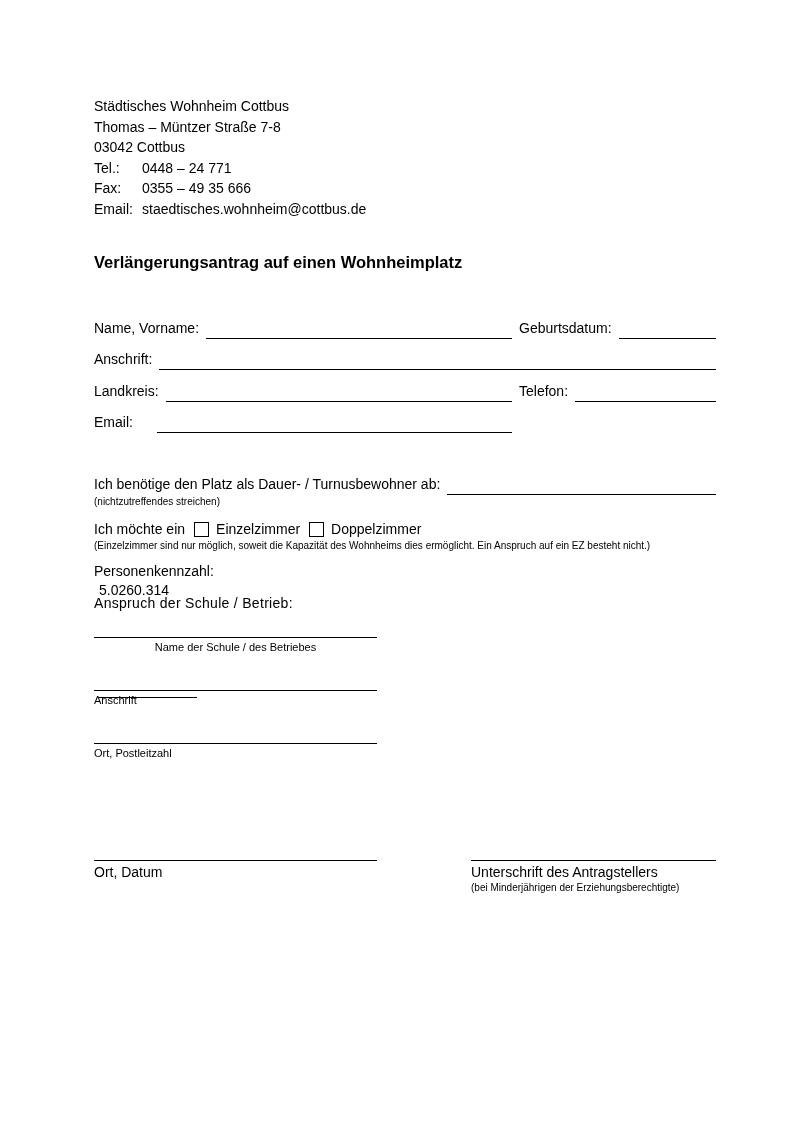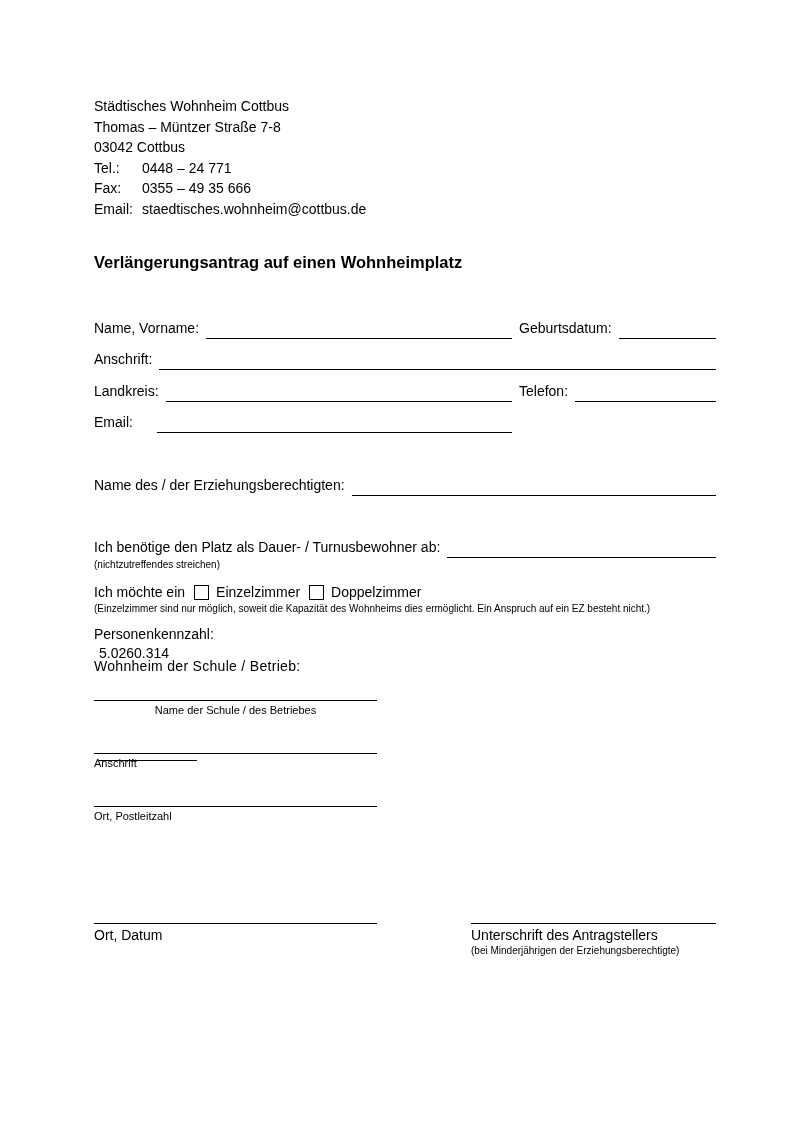--- a/index.html
+++ b/index.html
@@ -115,24 +115,20 @@
       <span class="lbl">Telefon:</span>
       <span class="blank grow"></span>
     </div>
 
     <div class="row">
       <span class="lbl">Email:</span>
       <span class="blank blank-email"></span>
     </div>
   </div>
 
-  <div class="row row-erz">
-    <span class="lbl">Name des / der Erziehungsberechtigten:</span>
-    <span class="blank grow"></span>
-  </div>
 
   <div class="row row-platz">
     <span class="lbl">Ich benötige den Platz als Dauer- / Turnusbewohner ab:</span>
     <span class="blank grow"></span>
   </div>
   <div class="small-note">(nichtzutreffendes streichen)</div>
 
   <div class="row row-zimmer">
     <span class="lbl">Ich möchte ein</span>
     <span class="checkbox"></span>
@@ -141,21 +137,21 @@
     <span class="lbl">Doppelzimmer</span>
   </div>
   <div class="small-note">(Einzelzimmer sind nur möglich, soweit die Kapazität des Wohnheims dies ermöglicht. Ein Anspruch auf ein EZ besteht nicht.)</div>
 
   <div class="row row-pkz">
     <span class="lbl">Personenkennzahl:</span>
     <span class="lbl pkz-value">5.0260.314</span>
     <span class="blank blank-pkz"></span>
   </div>
 
-  <div class="schule-heading">Wohnheim der Schule / Betrieb:</div>
+  <div class="schule-heading">Anspruch der Schule / Betrieb:</div>
 
   <div class="fieldgroup fg-1">
     <div class="fg-label">Name der Schule / des Betriebes</div>
   </div>
   <div class="fieldgroup fg-n">
     <div class="fg-label">Anschrift</div>
   </div>
   <div class="fieldgroup fg-n">
     <div class="fg-label">Ort, Postleitzahl</div>
   </div>

